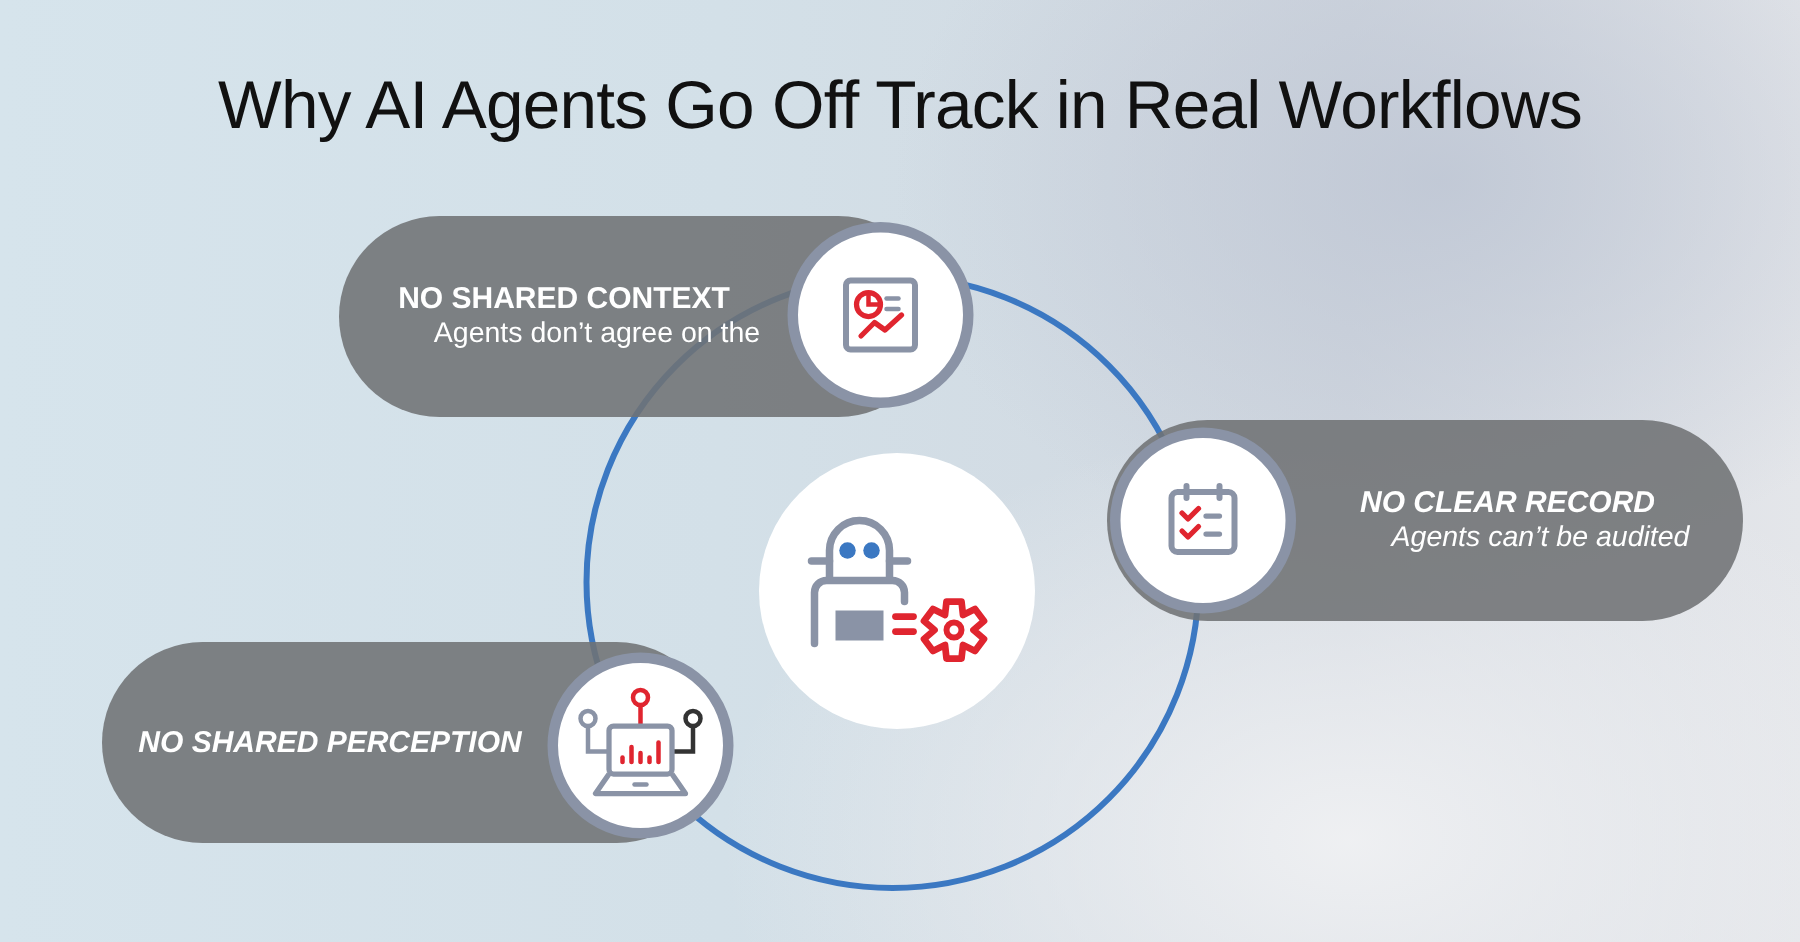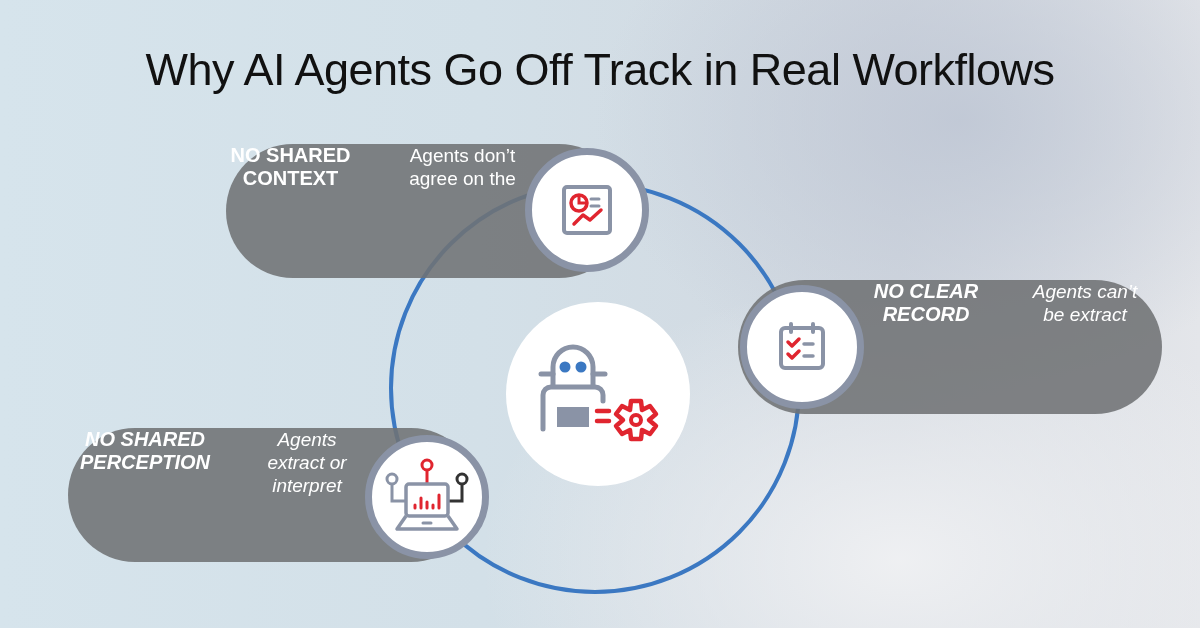--- a/index.html
+++ b/index.html
@@ -16,21 +16,21 @@
     font-size:45px; color:#111; letter-spacing:-0.5px;
   }
   .ring {
     position:absolute; left:389px; top:182px; width:412px; height:412px;
     border:4px solid #3b78c2; border-radius:50%; box-sizing:border-box;
   }
   .pill {
     position:absolute; height:134px; border-radius:67px;
     background:rgba(112,114,116,0.88);
     color:#fff; text-align:center; box-sizing:border-box;
-    display:flex; flex-direction:row; justify-content:center;
+    display:flex; flex-direction:column; justify-content:center;
   }
   .pill .h { font-weight:bold; font-size:20px; line-height:23px; }
   .pill .d { font-size:19px; line-height:23px;margin-left:44px; }
   .pill-top { left:226px; top:144px; width:400px; padding-right:100px; }
   .pill-right { left:738px; top:280px; width:424px; padding-left:130px; padding-right:20px;font-style:italic; }
   .pill-left { left:68px; top:428px; width:410px; padding-right:118px; padding-left:12px;font-style:italic; }
   .node {
     position:absolute; width:124px; height:124px; border-radius:50%;
     background:#fff; border:7px solid #8a93a6; box-sizing:border-box;
     display:flex; align-items:center; justify-content:center;
@@ -51,26 +51,25 @@
 
 <div class="ring"></div>
 
 <div class="pill pill-top">
   <div class="h">NO SHARED CONTEXT</div>
   <div class="d">Agents don’t agree on the</div>
 </div>
 
 <div class="pill pill-right">
   <div class="h">NO CLEAR RECORD</div>
-  <div class="d">Agents can’t be extract</div>
+  <div class="d">Agents can’t be audited</div>
 </div>
 
 <div class="pill pill-left">
   <div class="h">NO SHARED PERCEPTION</div>
-  <div class="d">Agents extract or interpret</div>
 </div>
 
 <div class="node node-top">
   <svg width="56" height="56" viewBox="0 0 56 56">
     <rect x="5" y="5" width="46" height="46" rx="3" fill="none" stroke="#8a93a6" stroke-width="4"></rect>
     <circle cx="20" cy="21" r="8" fill="none" stroke="#e0252f" stroke-width="3.5"></circle>
     <path d="M20 13 V21 H28" fill="none" stroke="#e0252f" stroke-width="3"></path>
     <line x1="32" y1="17" x2="40" y2="17" stroke="#8a93a6" stroke-width="3" stroke-linecap="round"></line>
     <line x1="32" y1="24" x2="40" y2="24" stroke="#8a93a6" stroke-width="3" stroke-linecap="round"></line>
     <path d="M15 42 L24 33 L31 38 L42 28" fill="none" stroke="#e0252f" stroke-width="3.5" stroke-linecap="round" stroke-linejoin="round"></path>

